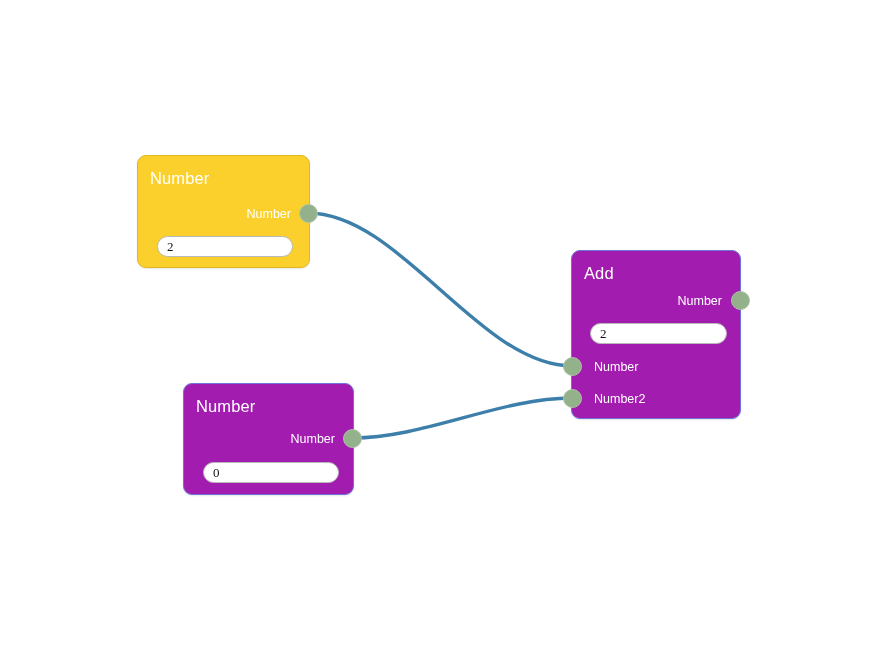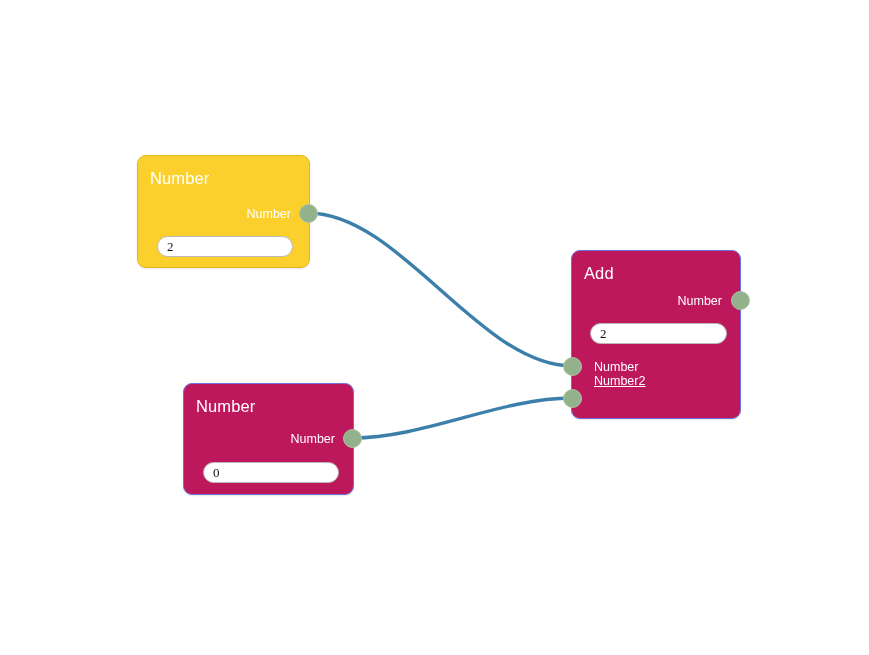--- a/index.html
+++ b/index.html
@@ -31,21 +31,21 @@
     border-radius: 9px;
     border-width: 1.5px;
     border-style: solid;
     box-shadow: 0 1px 2px rgba(0,0,0,0.10);
   }
   .node.yellow {
     background: #fbd02c;
     border-color: #e0b81f;
   }
   .node.blue {
-    background: #be185d;
+    background: #a21caf;
     border-color: #6f73d8;
   }
   .node-title {
     position: absolute;
     left: 12px;
     top: 13px;
     color: #ffffff;
     font-size: 16.5px;
     line-height: 18px;
     font-weight: 400;
@@ -105,21 +105,21 @@
 
 <div class="node yellow" style="left: 137px; top: 155px; width: 173px; height: 113px;">
       <div class="node-title">Number</div>
       <div class="port-label out" style="top: 51px;">Number</div>
       <div class="value-field" style="left: 19px; top: 80px; width: 136px;">2</div>
     </div>
     <div class="node blue" style="left: 571px; top: 250px; width: 170px; height: 169px;">
       <div class="node-title">Add</div>
       <div class="port-label out" style="top: 43px;">Number</div>
       <div class="port-label in" style="top: 109px;">Number</div>
-      <div class="port-label in" style="top: 123px; text-decoration: underline;">Number2</div>
+      <div class="port-label in" style="top: 141px;">Number2</div>
       <div class="value-field" style="left: 18px; top: 72px; width: 137px;">2</div>
     </div>
     <div class="node blue" style="left: 183px; top: 383px; width: 171px; height: 112px;">
       <div class="node-title">Number</div>
       <div class="port-label out" style="top: 48px;">Number</div>
       <div class="value-field" style="left: 19px; top: 78px; width: 136px;">0</div>
     </div>
     <div class="port" style="left: 298.5px; top: 203.5px; background: rgb(147, 177, 138); border-color: rgb(174, 196, 166);"></div>
     <div class="port" style="left: 730.5px; top: 290.5px; background: rgb(147, 177, 138); border-color: rgb(174, 196, 166);"></div>
     <div class="port" style="left: 562.5px; top: 356.5px; background: rgb(147, 177, 138); border-color: rgb(174, 196, 166);"></div>

